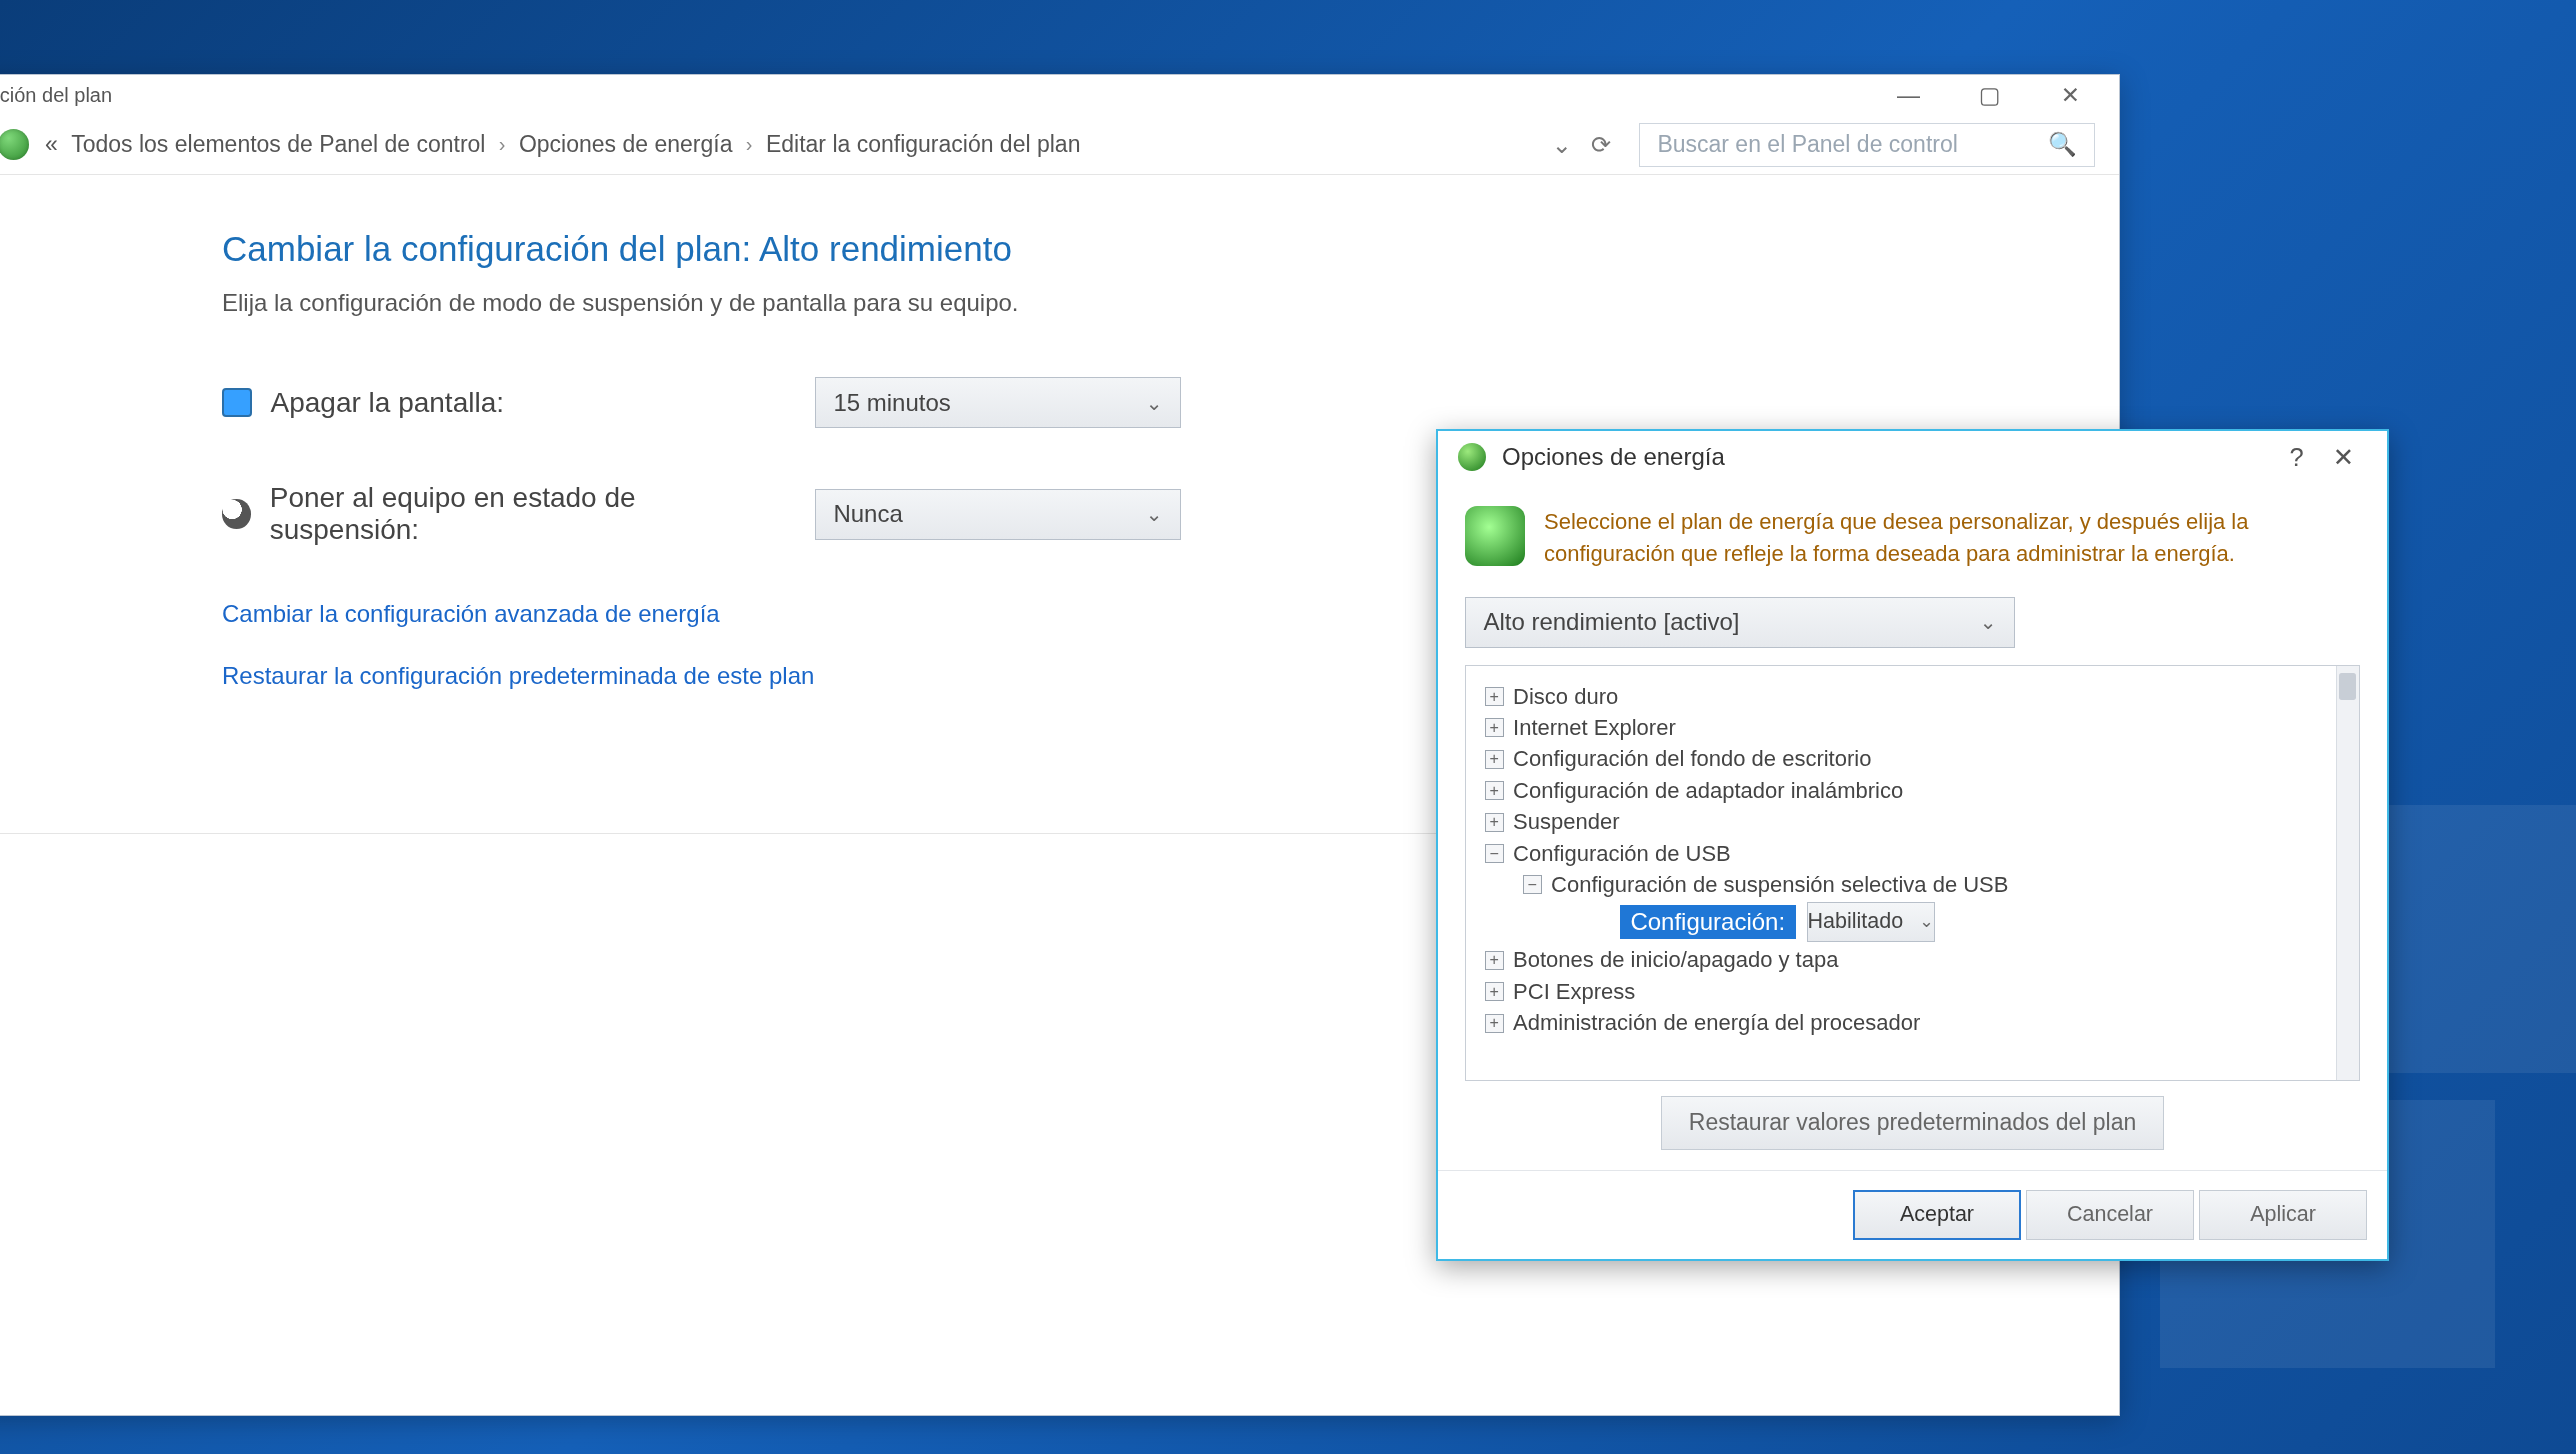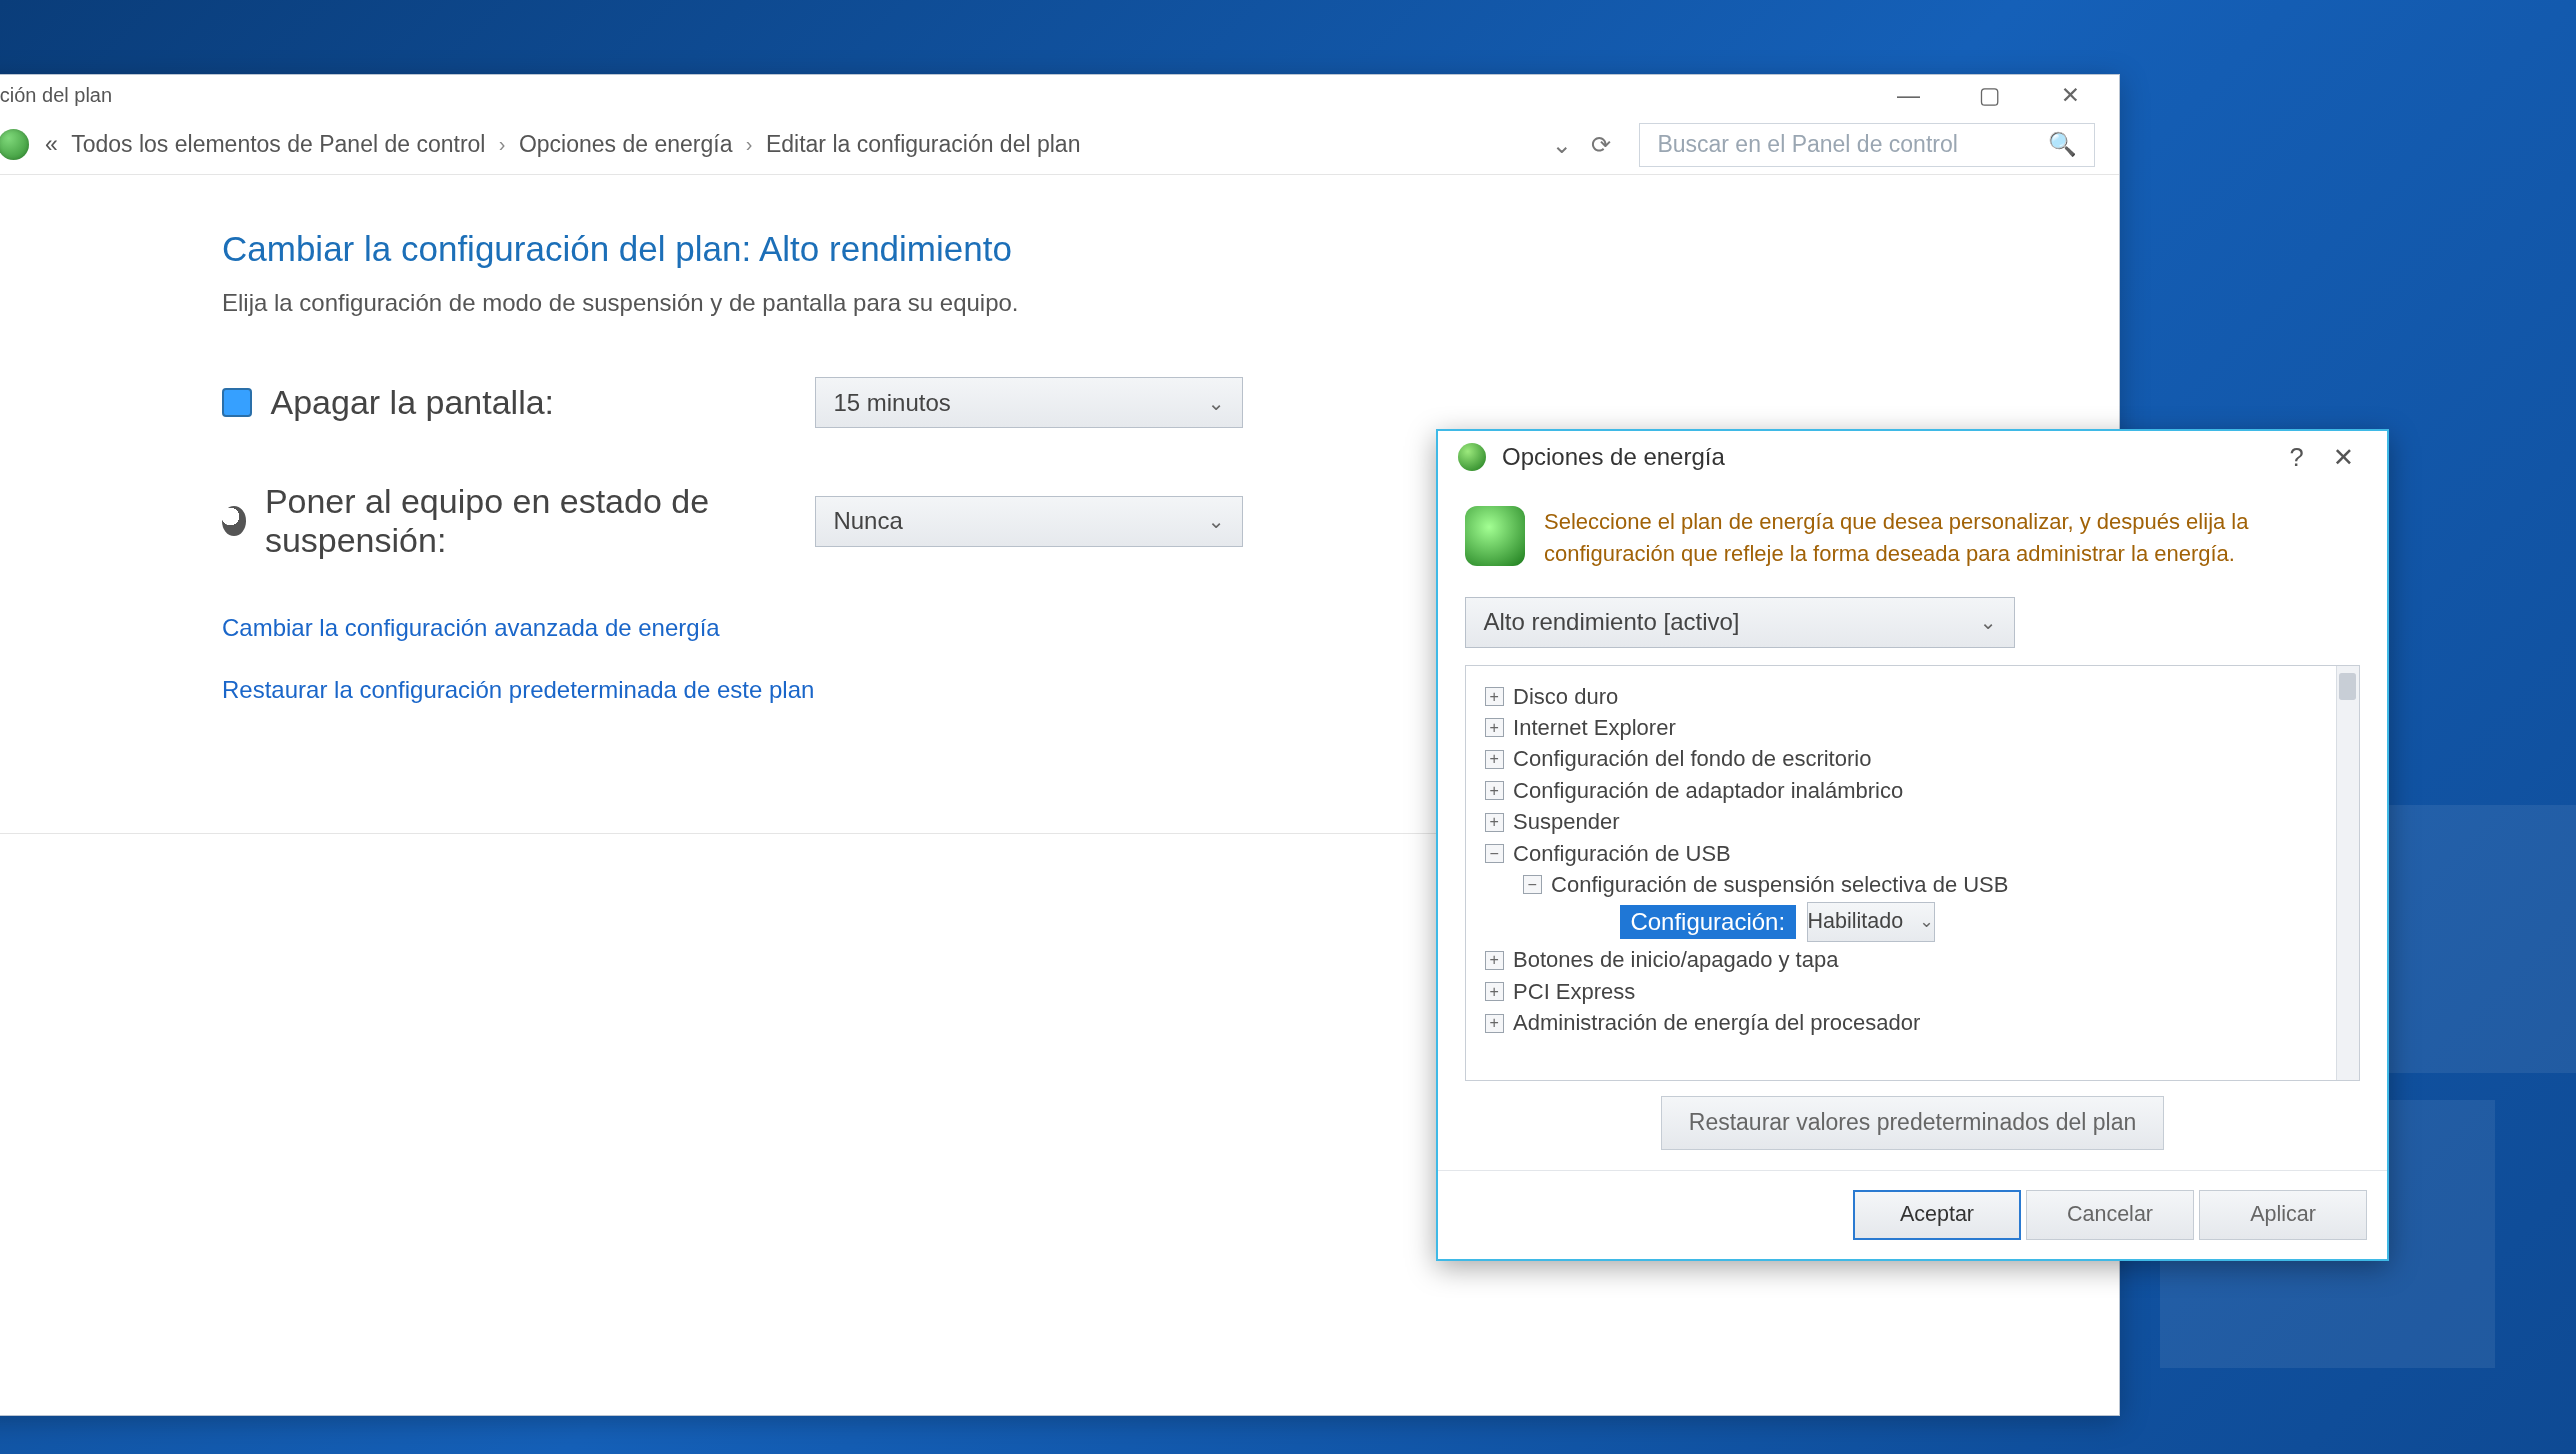--- a/index.html
+++ b/index.html
@@ -84,26 +84,26 @@
     color:#555;
     font-size:24px;
     margin-bottom:60px;
   }
   .setting-row{
     display:flex;
     align-items:center;
     gap:36px;
     margin-bottom:54px;
   }
-  .setting-row .lbl { display:flex; align-items:center; gap:19px; width:557px; color:#444; font-size:34px;}
+  .setting-row .lbl { display:flex; align-items:center; gap:19px; width:557px; color:#444; font-size:28px;}
   .setting-row .ico { width:29.5px; height:29.5px; border-radius:4px; background:#808a98; display:inline-block;}
   .setting-row .ico.moon { background: radial-gradient(circle at 35% 35%, #ffffff 0 35%, #555 36% 100%); border-radius:50%; }
   .setting-row .ico.screen { background:#36a0ff; border:2.7px solid #2a6fa9; }
   .combo {
-    width:428px; height:51px;
+    width:366px; height:51px;
     border:0.7px solid #b8c0ca;
     background:linear-gradient(#f3f5f7,#e6e9ed);
     display:flex; align-items:center;
     padding:0 17.4px;
     color:#444; font-size:24px;
   }
   .combo .dd { margin-left:auto; color:#666; font-size:20px;}
   .cp-link { color:#1a66c9; font-size:24px; margin-bottom:34px; display:block; }
 
   .cp-footer{

